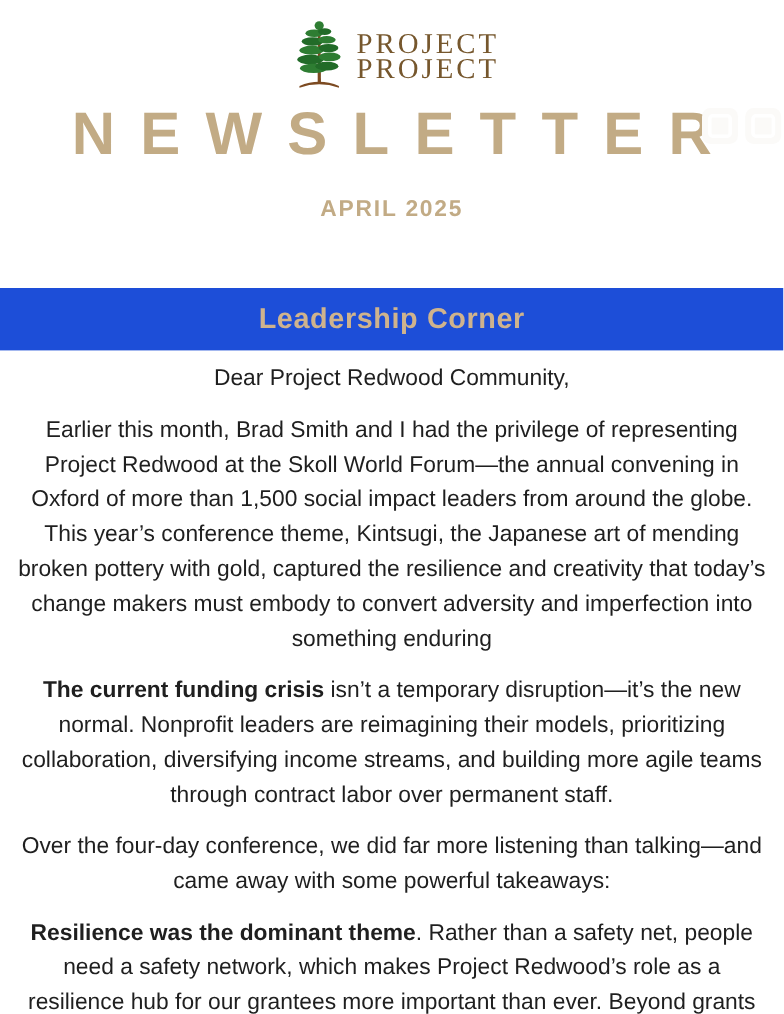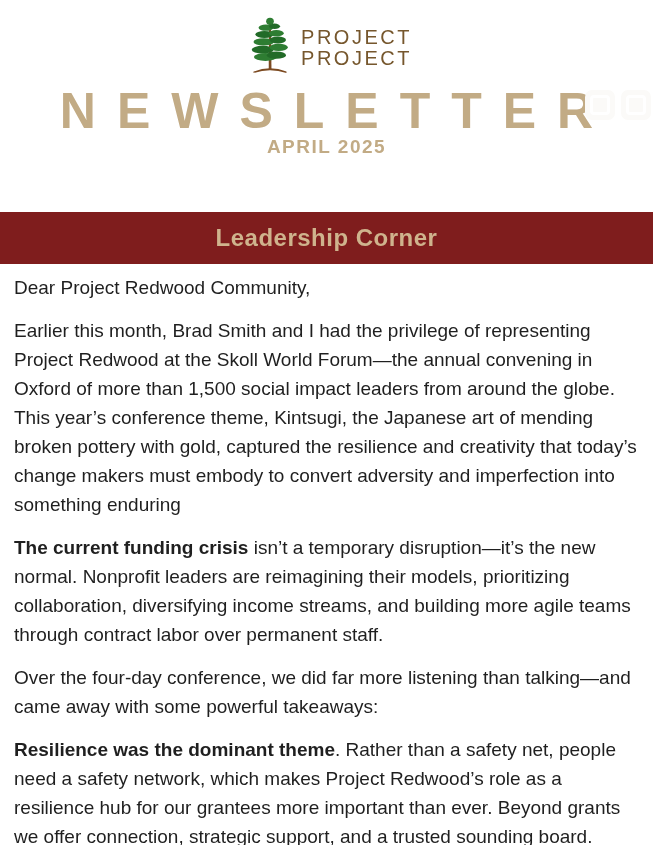--- a/index.html
+++ b/index.html
@@ -27,25 +27,25 @@
     justify-content: center;
     gap: 2px;
     height: 66px;
   }
   .logo-tree {
     width: 58px;
     height: 64px;
     flex: 0 0 auto;
   }
   .wordmark {
-    font-family: Liberation Sans, sans-serif;
+    font-family: Liberation Serif, serif;
     font-weight: 400;
     text-align: left;
     letter-spacing: 2.5px;
-    font-size: 20px;
+    font-size: 24px;
     line-height: 21px;
     margin-top: 13px;
   }
   .title-row {
     position: relative;
     margin-top: 6px;
     height: 50px;
   }
   .newsletter-title {
     font-weight: bold;
@@ -71,21 +71,21 @@
     align-items: center;
     justify-content: center;
   }
   .faded-icon .inner {
     width: 14px;
     height: 14px;
     border: 3px solid #ffffff;
     border-radius: 4px;
   }
   .issue-date {
-    margin-top: 0;
+    margin-top: 28px;
     font-weight: bold;
     font-size: 19px;
     letter-spacing: 1.5px;
   }
 
   
   .section-banner {
     margin-top: 54px;
     height: 52px;
     display: flex;
@@ -100,20 +100,21 @@
 
   
   .body-copy {
     padding: 9px 14px 0 14px;
     color: #1f1f1f;
     font-size: 19px;
     line-height: 29px;
   }
   .body-copy p {
     margin: 0 0 14px 0;
+    text-align: center;
   }
   .run-bold   { font-weight: bold; }
   .run-italic { }
 </style>
 </head>
 <body>
 
 <div class="page">
 
   <div class="header">
@@ -151,21 +152,21 @@
           </div>
         <div class="faded-icon">
             <div class="inner"></div>
           </div>
       </div>
     </div>
 
     <div class="issue-date" style="color:#c2ab85">APRIL 2025</div>
   </div>
 
-  <div class="section-banner" style="background:#7f1d1d">
+  <div class="section-banner" style="background:#1d4ed8">
     <div class="section-banner-label" style="color:#cfb38d">Leadership Corner</div>
   </div>
 
   <div class="body-copy" id="body-copy">
       <p><span>Dear Project Redwood Community,</span></p>
       <p><span>Earlier this month, Brad Smith and I had the privilege of representing Project Redwood at the Skoll World Forum—the annual convening in Oxford of more than 1,500 social impact leaders from around the globe. This year’s conference theme, </span><span class="run-italic">Kintsugi</span><span>, the Japanese art of mending broken pottery with gold, captured the resilience and creativity that today’s change makers must embody to convert adversity and imperfection into something enduring</span></p>
       <p><span class="run-bold">The current funding crisis</span><span> isn’t a temporary disruption—it’s the new normal. Nonprofit leaders are reimagining their models, prioritizing collaboration, diversifying income streams, and building more agile teams through contract labor over permanent staff.</span></p>
       <p><span>Over the four-day conference, we did far more listening than talking—and came away with some powerful takeaways:</span></p>
       <p><span class="run-bold">Resilience was the dominant theme</span><span>. Rather than a safety </span><span class="run-italic">net</span><span>, people need a safety </span><span class="run-italic">network</span><span>, which makes Project Redwood’s role as a resilience hub for our grantees more important than ever. Beyond grants we offer connection, strategic support, and a trusted sounding board.</span></p>
     </div>

